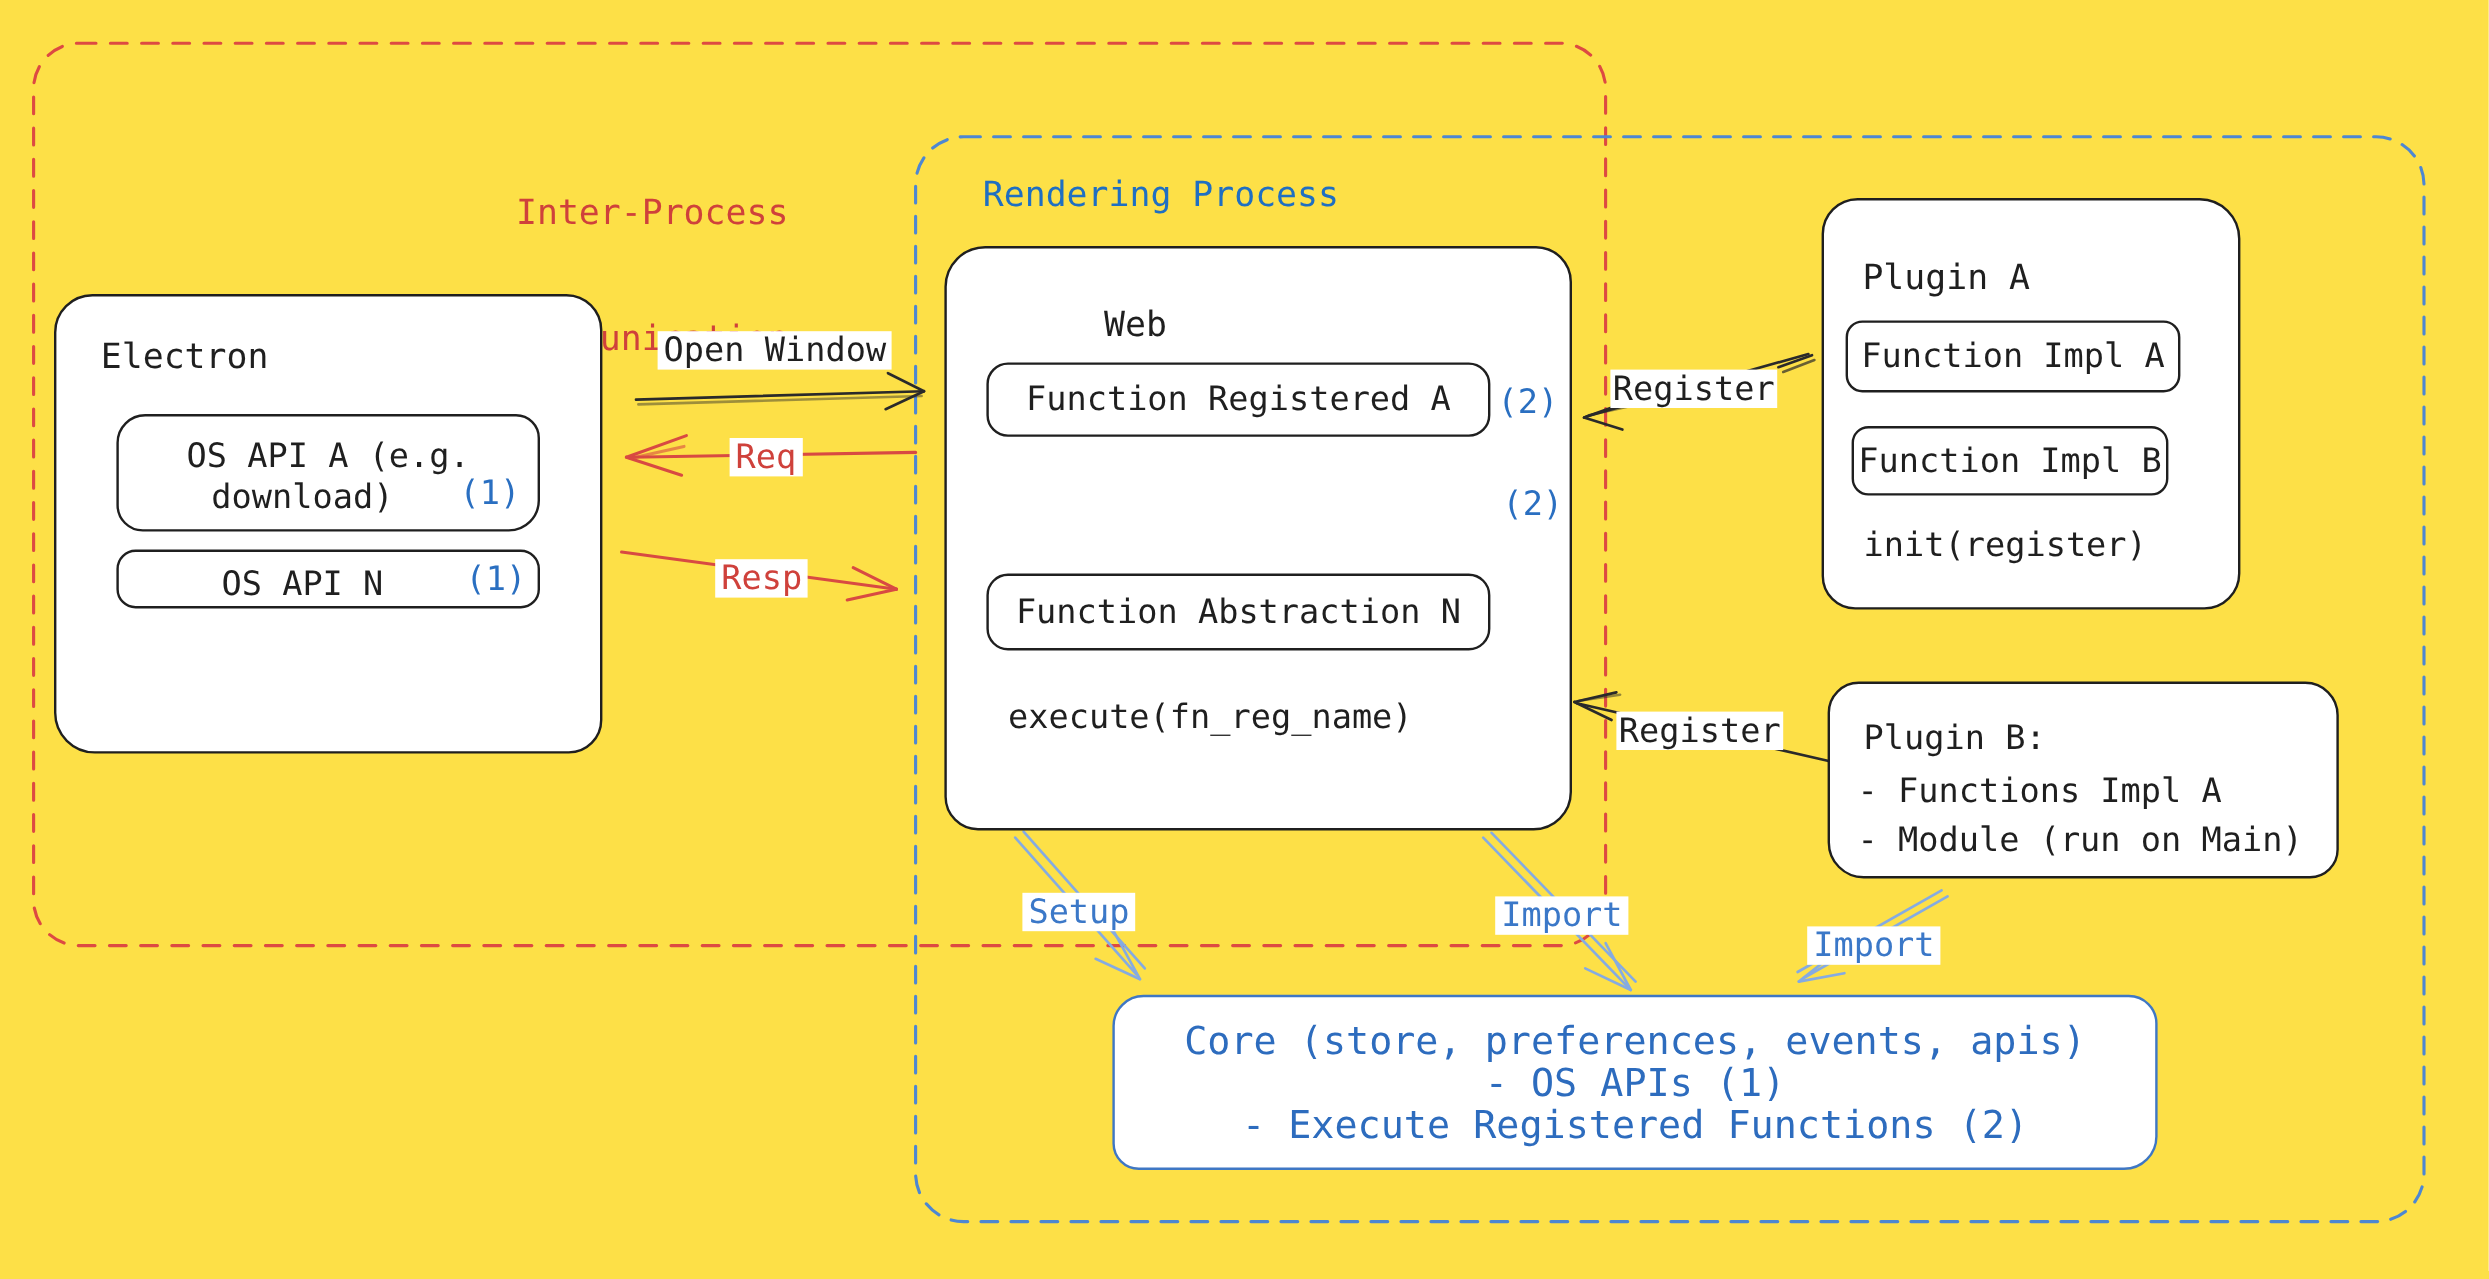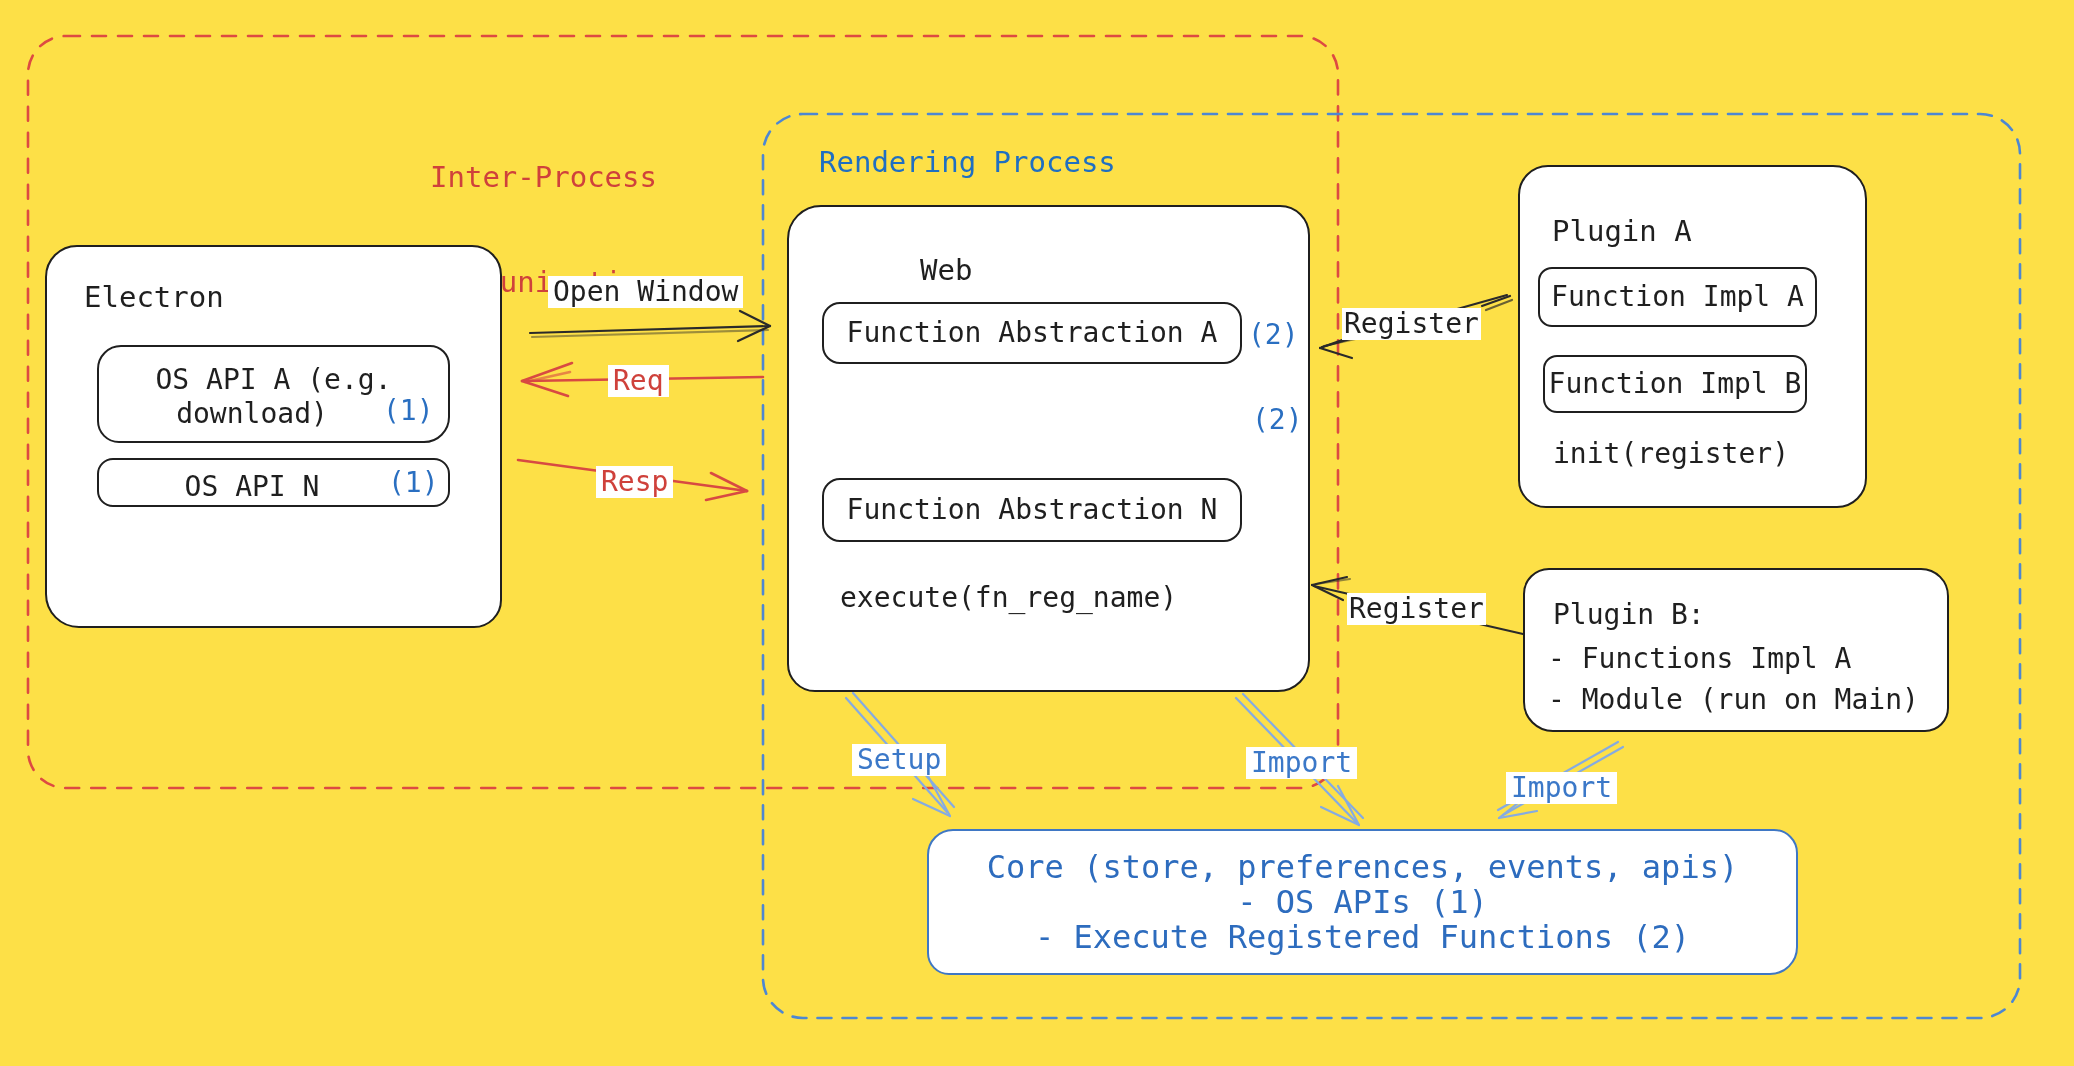--- a/index.html
+++ b/index.html
@@ -105,21 +105,21 @@
   <div class="badge" style="left:383px;top:394px;">(1)</div>
 
   <div class="box centered" style="left:97px;top:458px;width:353px;height:49px;border-radius:16px;border-width:2.2px;"></div>
   <div class="label" style="left:97px;top:470px;width:310px;text-align:center;">OS API N</div>
   <div class="badge" style="left:388px;top:466px;">(1)</div>
 
   <div class="box" style="left:787px;top:205px;width:523px;height:487px;border-radius:34px 30px 32px 28px;"></div>
   <div class="label title" style="left:920px;top:253px;">Web</div>
 
   <div class="box centered" style="left:822px;top:302px;width:420px;height:62px;border-radius:18px;border-width:2.2px;">
-    <span class="label" style="position:static;">Function Abstraction A</span>
+    <span class="label" style="position:static;">Function Registered A</span>
   </div>
   <div class="badge" style="left:1248px;top:318px;">(2)</div>
 
   <div class="badge" style="left:1252px;top:403px;">(2)</div>
 
   <div class="box centered" style="left:822px;top:478px;width:420px;height:64px;border-radius:18px;border-width:2.2px;">
     <span class="label" style="position:static;">Function Abstraction N</span>
   </div>
 
   <div class="label" style="left:840px;top:581px;">execute(fn_reg_name)</div>

